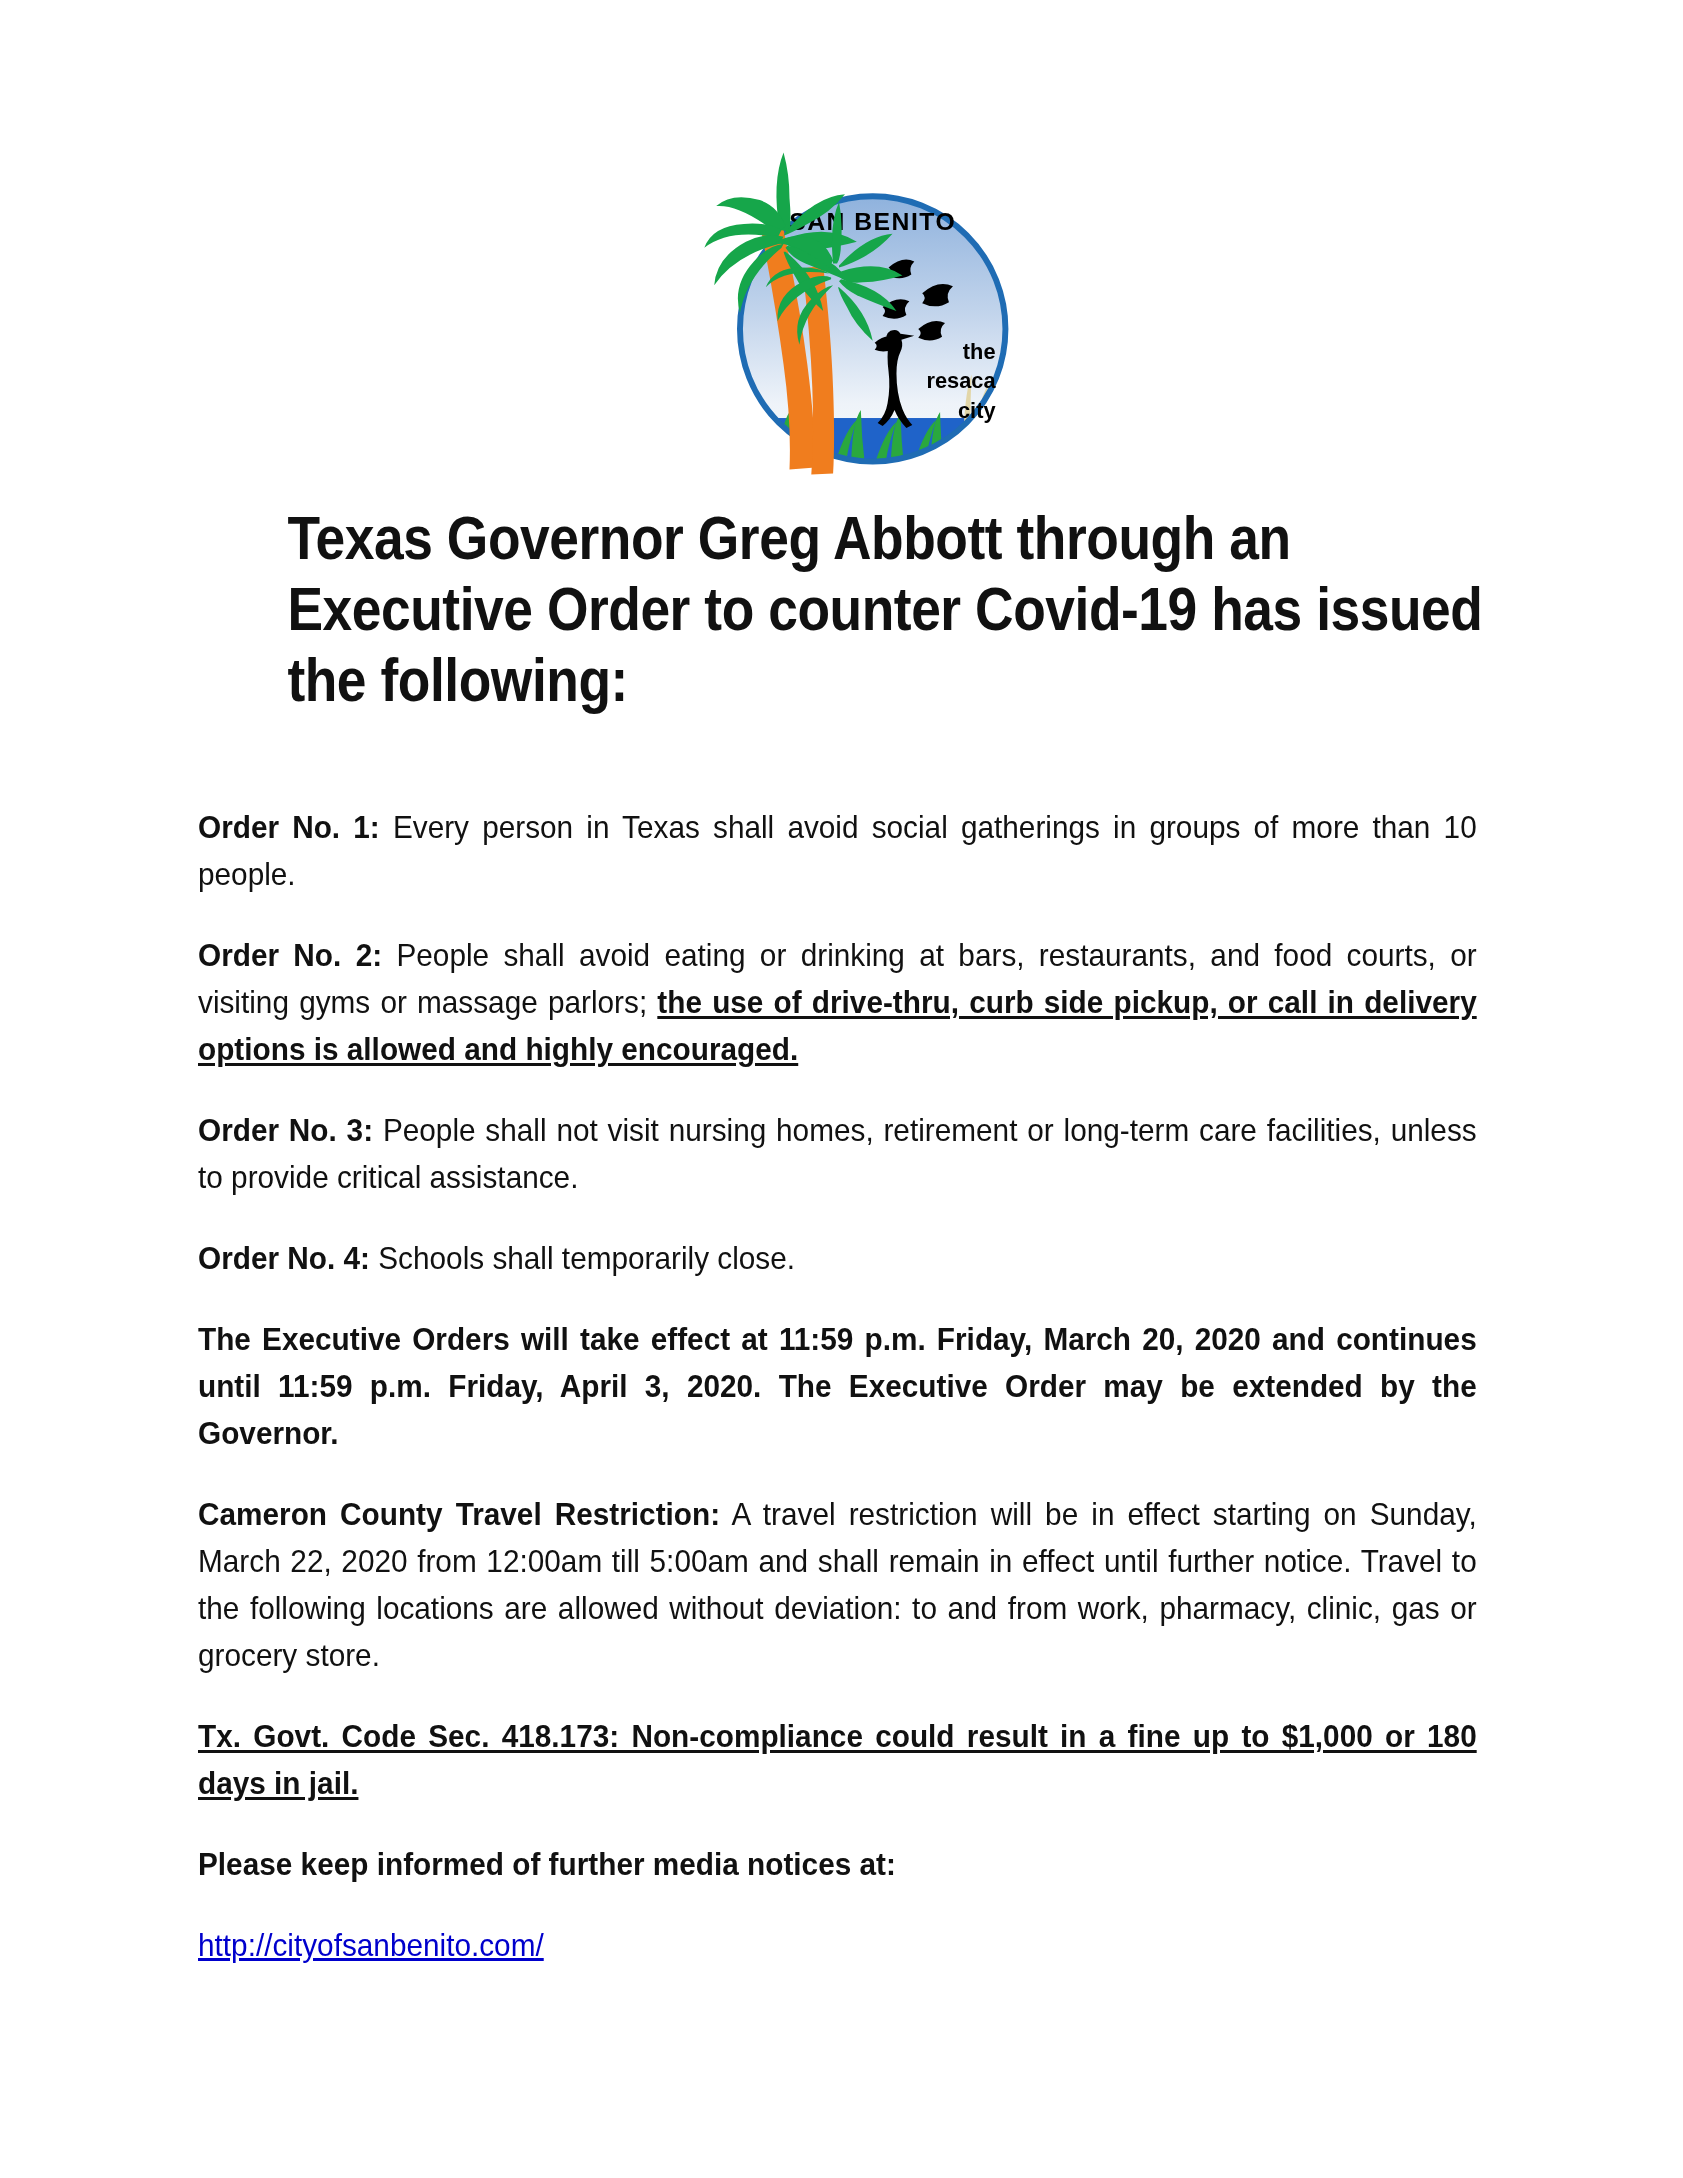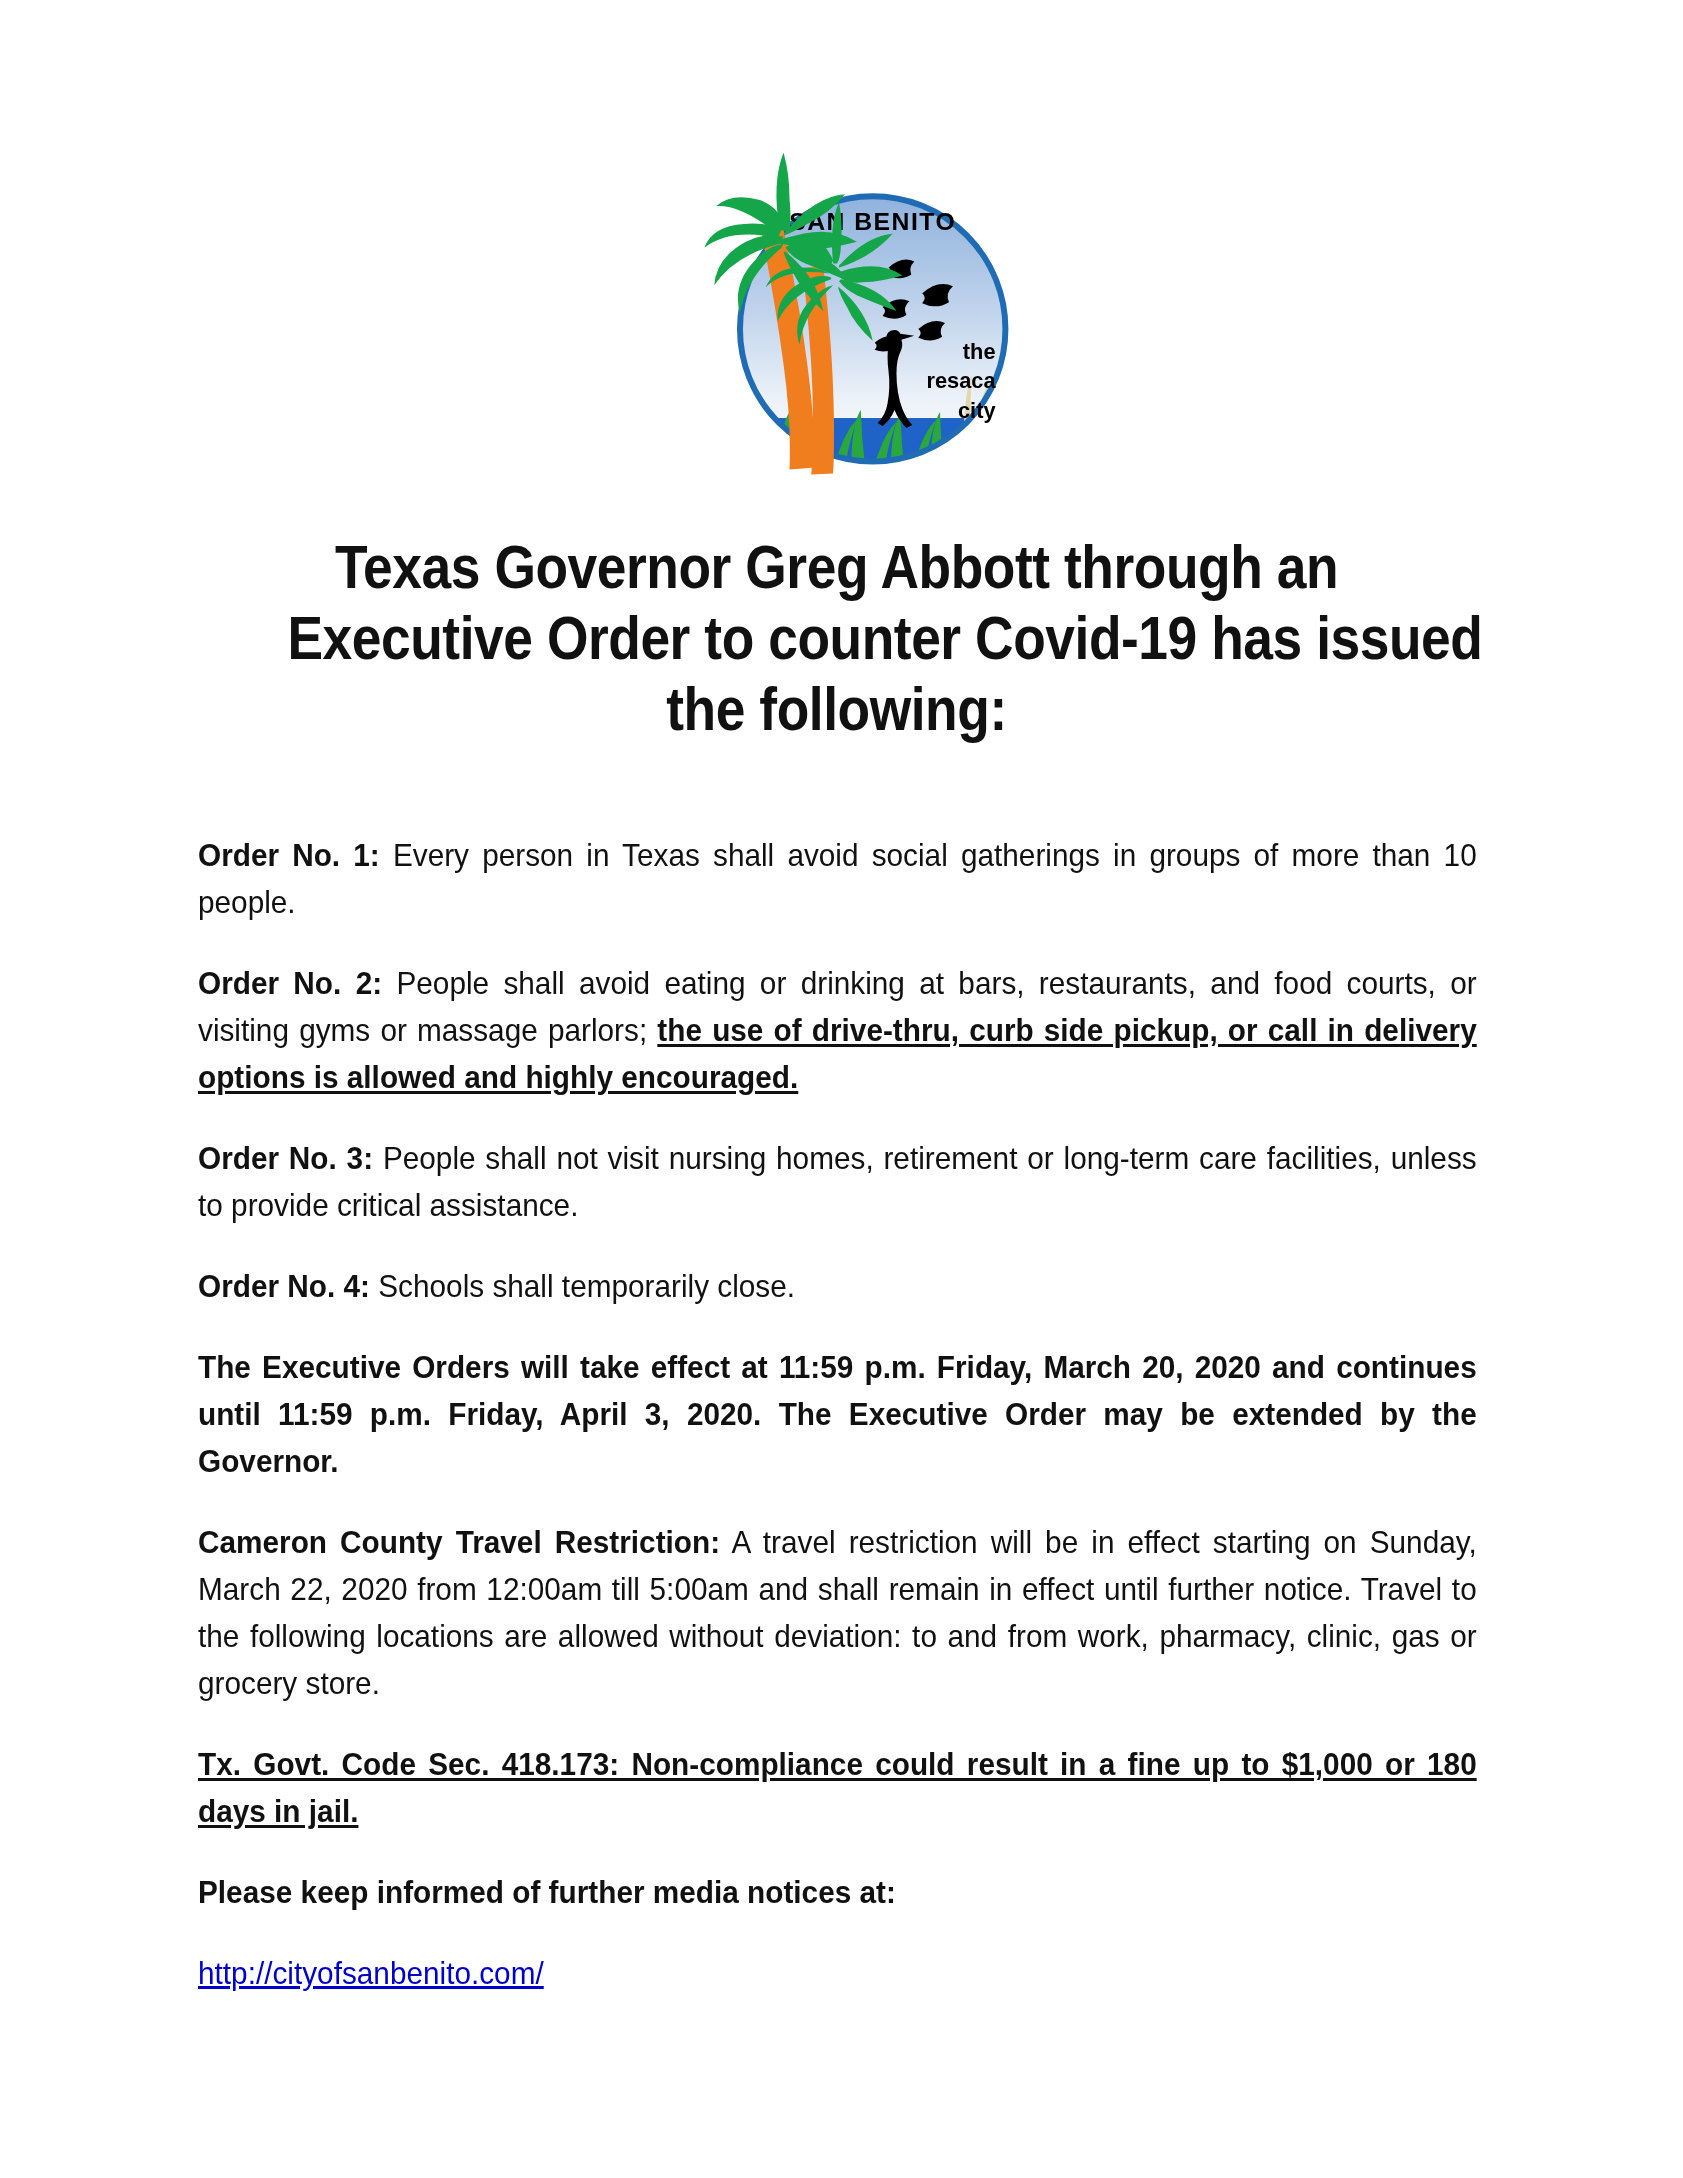--- a/index.html
+++ b/index.html
@@ -36,41 +36,41 @@
   .logo {
     position: relative;
     width: 426px;
     height: 416px;
   }
 
   
   .title-block {
     position: absolute;
     left: 198px;
-    top: 531px;
+    top: 502px;
     width: 1277px;
-    text-align: center;
+    text-align: left;
   }
   .title-line {
     font-family: "Liberation Sans Narrow", "Liberation Sans", sans-serif;
     font-weight: bold;
     font-size: 62px;
     line-height: 71px;
     letter-spacing: -0.5px;
     transform: scaleX(0.86);
     transform-origin: center center;
     white-space: nowrap;
     color: #111111;
   }
 
   
   .body-block {
     position: absolute;
     left: 198px;
-    top: 832px;
+    top: 804px;
     width: 1279px;
   }
   p.para {
     margin: 0 0 34px 0;
     font-size: 32px;
     line-height: 47px;
     text-align: justify;
     text-justify: inter-word;
     transform: scaleX(0.93);
     transform-origin: left center;

